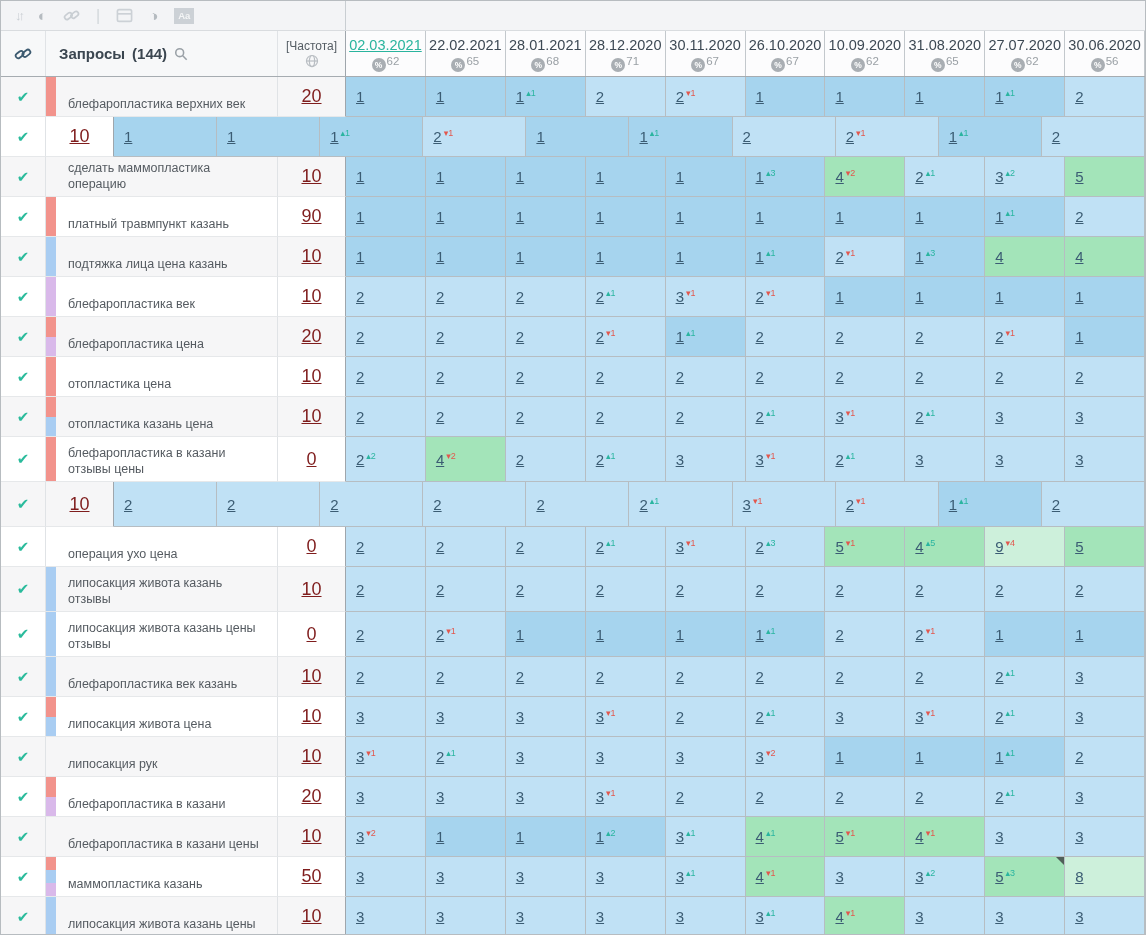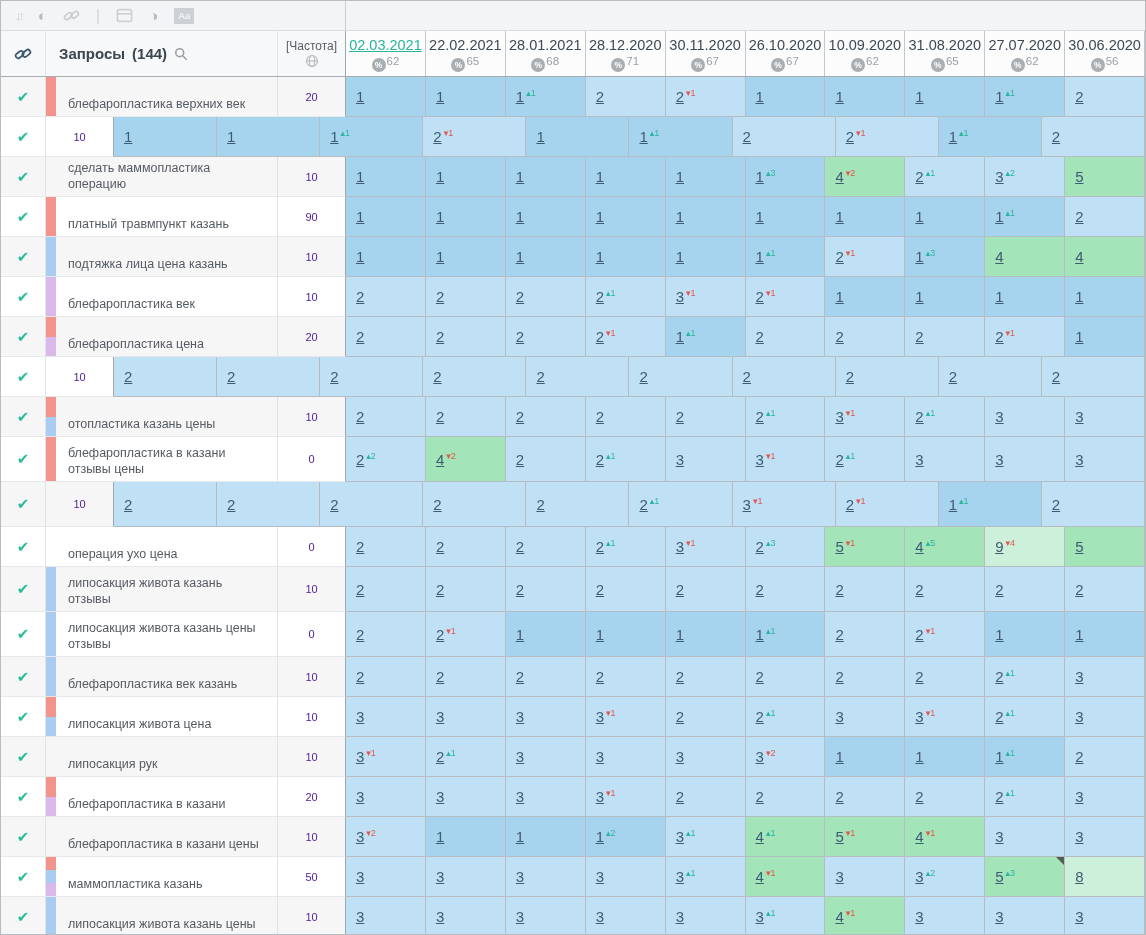--- a/index.html
+++ b/index.html
@@ -45,21 +45,21 @@
   .td-check{width:45px;display:flex;align-items:center;justify-content:center;
     border-right:1px solid #e0e3e6;border-bottom:1px solid #e6e8ea;cursor:pointer;}
   .tick{color:#2abb9c;font-size:15px;font-weight:bold;}
   .td-kw{width:232px;display:flex;align-items:flex-end;position:relative;
     padding:4px 6px 4px 22px;border-right:1px solid #e0e3e6;border-bottom:1px solid #e6e8ea;
     font-size:12.5px;color:#555b61;line-height:1.3;}
   .tags{position:absolute;left:0;top:0;bottom:0;width:10px;display:flex;flex-direction:column;}
   .tag{flex:1;}
   .td-freq{width:68px;display:flex;align-items:center;justify-content:center;
     border-right:1px solid #9fa6ac;border-bottom:1px solid #e6e8ea;
-    font-size:11px;color:#4c1d95;}
+    font-size:18px;color:#7f1d1d;text-decoration:underline;}
   .tr.odd .td-check,.tr.odd .td-kw,.tr.odd .td-freq{background:#f6f6f7;}
   .cell{flex:1;min-width:0;display:flex;align-items:center;padding-left:10px;
     border-right:1px solid #b6bdc2;border-bottom:1px solid #b6bdc2;position:relative;}
   .pos{font-size:15px;color:#3b5c73;text-decoration:none;line-height:1;white-space:nowrap;}
   .pos .n{text-decoration:underline;}
   .pos sup{font-size:9px;margin-left:2px;text-decoration:none;}
   .delta.up{color:#2ab5a0;}
   .delta.down{color:#e2574d;}
   .note{position:absolute;top:0;right:0;width:0;height:0;
     border-top:8px solid #4f5f58;border-left:8px solid transparent;}
@@ -418,20 +418,26 @@
           <a class="pos" href="#"><span class="n">2</span><sup class="delta down">▾1</sup></a>
         </div>
         <div class="cell" style="background: rgb(166, 212, 238);">
           <a class="pos" href="#"><span class="n">1</span></a>
         </div>
       </div>
       <div class="tr" style="height: 40px;">
         <div class="td td-check">
           <span class="tick">✔</span>
         </div>
+        <div class="td td-kw">
+          <span class="tags">
+            <span class="tag" style="background: rgb(242, 147, 140);"></span>
+          </span>
+          <span class="kw-text">отопластика цена</span>
+        </div>
         <div class="td td-freq">10</div>
         <div class="cell" style="background: rgb(192, 225, 245);">
           <a class="pos" href="#"><span class="n">2</span></a>
         </div>
         <div class="cell" style="background: rgb(192, 225, 245);">
           <a class="pos" href="#"><span class="n">2</span></a>
         </div>
         <div class="cell" style="background: rgb(192, 225, 245);">
           <a class="pos" href="#"><span class="n">2</span></a>
         </div>
@@ -459,21 +465,21 @@
       </div>
       <div class="tr odd" style="height: 40px;">
         <div class="td td-check">
           <span class="tick">✔</span>
         </div>
         <div class="td td-kw">
           <span class="tags">
             <span class="tag" style="background: rgb(242, 147, 140);"></span>
             <span class="tag" style="background: rgb(169, 205, 242);"></span>
           </span>
-          <span class="kw-text">отопластика казань цены</span>
+          <span class="kw-text">отопластика казань цена</span>
         </div>
         <div class="td td-freq">10</div>
         <div class="cell" style="background: rgb(192, 225, 245);">
           <a class="pos" href="#"><span class="n">2</span></a>
         </div>
         <div class="cell" style="background: rgb(192, 225, 245);">
           <a class="pos" href="#"><span class="n">2</span></a>
         </div>
         <div class="cell" style="background: rgb(192, 225, 245);">
           <a class="pos" href="#"><span class="n">2</span></a>

